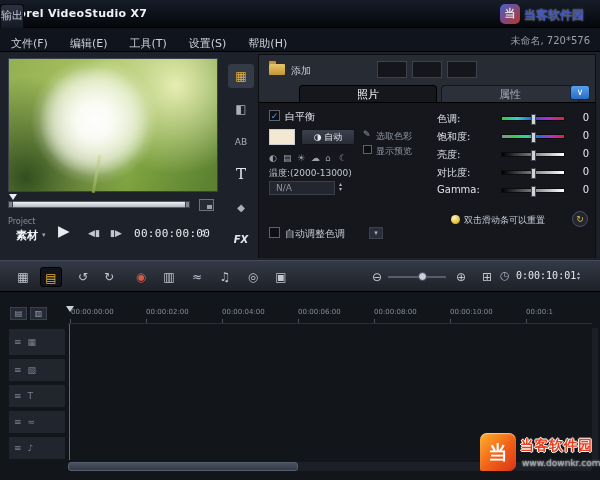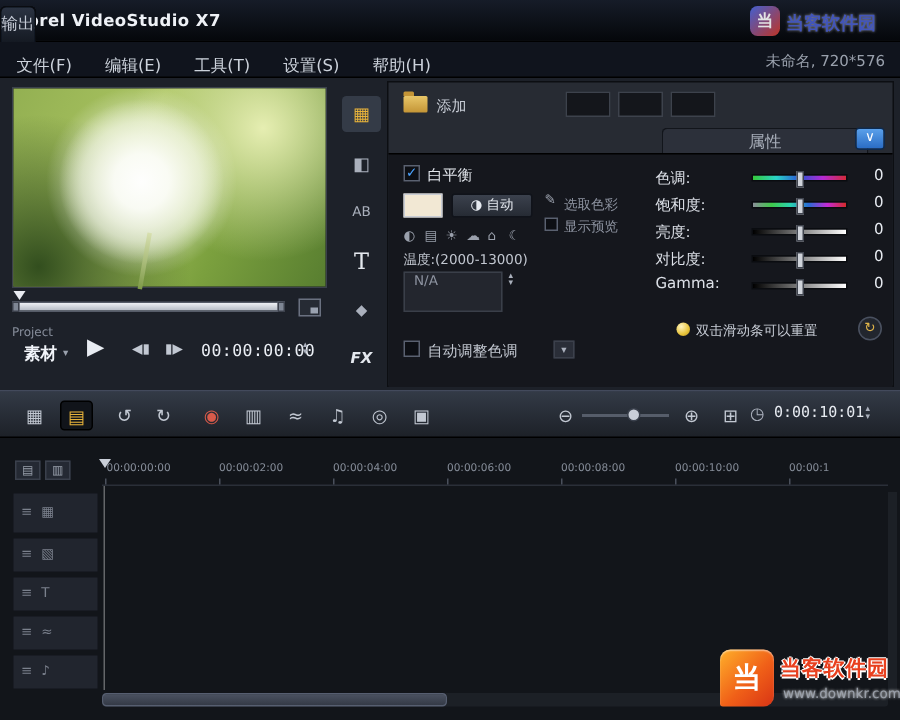--- a/index.html
+++ b/index.html
@@ -63,21 +63,21 @@
 #tab-photo{left:40px;background:#15171d;border:1px solid #000;border-bottom:none;color:#fff}
 #tab-attr{left:182px;background:#2c303a;border:1px solid #12151b;border-bottom:none;color:#a7adb8}
 #optbody{left:0;top:47px;width:336px;height:156px;background:#15171d;border-top:1px solid #000}
 .cb{width:11px;height:11px;background:#0d0f14;border:1px solid #5a6170;text-align:center;line-height:10px;font-size:9px;color:#4aa3ff;cursor:pointer}
 .lbl{font-size:10px;color:#e2e6ec}
 .lbl.dim{color:#8d93a0;font-size:9px}
 #swatch{left:10px;top:26px;width:26px;height:16px;background:#f2e8d4;border:1px solid #c9cdd5;cursor:pointer}
 #autobtn{left:42px;top:26px;width:54px;height:16px;background:linear-gradient(#3b414d,#262b34);border:1px solid #10131a;border-radius:2px;font-size:9px;color:#e6eaf0;text-align:center;line-height:14px;cursor:pointer}
 .wicon{top:50px;font-size:9px;color:#9aa0ac}
 #templabel{left:10px;top:64px;font-size:9px;color:#c2c7d0}
-#tempbox{left:10px;top:78px;width:66px;height:27px;background:#23262e;border:1px solid #3a3f49;font-size:9px;color:#8d93a0;line-height:13px;padding-left:6px;cursor:pointer}
+#tempbox{left:10px;top:78px;width:66px;height:14px;background:#23262e;border:1px solid #3a3f49;font-size:9px;color:#8d93a0;line-height:13px;padding-left:6px;cursor:pointer}
 #tempspin{left:80px;top:78px}
 #autotone-cb{left:10px;top:124px}
 #autotone-lb{left:26px;top:124px;font-size:10px;color:#c2c7d0}
 #autotone-dd{left:110px;top:124px;width:14px;height:12px;background:#2a2e38;border:1px solid #3c414c;font-size:7px;color:#aab0bc;text-align:center;line-height:11px;cursor:pointer}
 .sliderrow .slbl{position:absolute;left:178px;width:58px;text-align:left;font-size:10px;color:#dde1e8}
 .strack{position:absolute;left:242px;width:64px;height:5px;top:4px;border:1px solid #0a0c10;cursor:pointer}
 .g-hue{background:linear-gradient(90deg,#35c93a,#2ad4c8,#2a55d4,#b62ad4,#d42a3a)}
 .g-sat{background:linear-gradient(90deg,#8a8f98,#3fc94a,#2ad4b0,#2a6ad4,#c42ad4,#d42a2a)}
 .g-lum{background:linear-gradient(90deg,#000,#fff)}
 .sthumb{position:absolute;left:29px;top:-3px;width:5px;height:11px;background:#cfd3da;border:1px solid #40454f;cursor:pointer}
@@ -187,20 +187,21 @@
 
     <div id="folder" class="abs">
         <i></i>
       </div>
     <span id="addlabel" class="abs">添加</span>
     <div class="abs thumb" style="left:118px"></div>
     <div class="abs thumb" style="left:153px"></div>
     <div class="abs thumb" style="left:188px"></div>
     <div id="optchevron" class="abs">∨</div>
 
+    <div id="tab-photo" class="abs opttab">照片</div>
     <div id="tab-attr" class="abs opttab">属性</div>
 
     <div id="optbody" class="abs">
       <div class="abs cb" style="left:10px;top:7px">✓</div>
       <span class="abs lbl" style="left:26px;top:7px">白平衡</span>
       <div id="swatch" class="abs"></div>
       <div id="autobtn" class="abs">
         <span>◑</span>
         <span>自动</span>
       </div>

